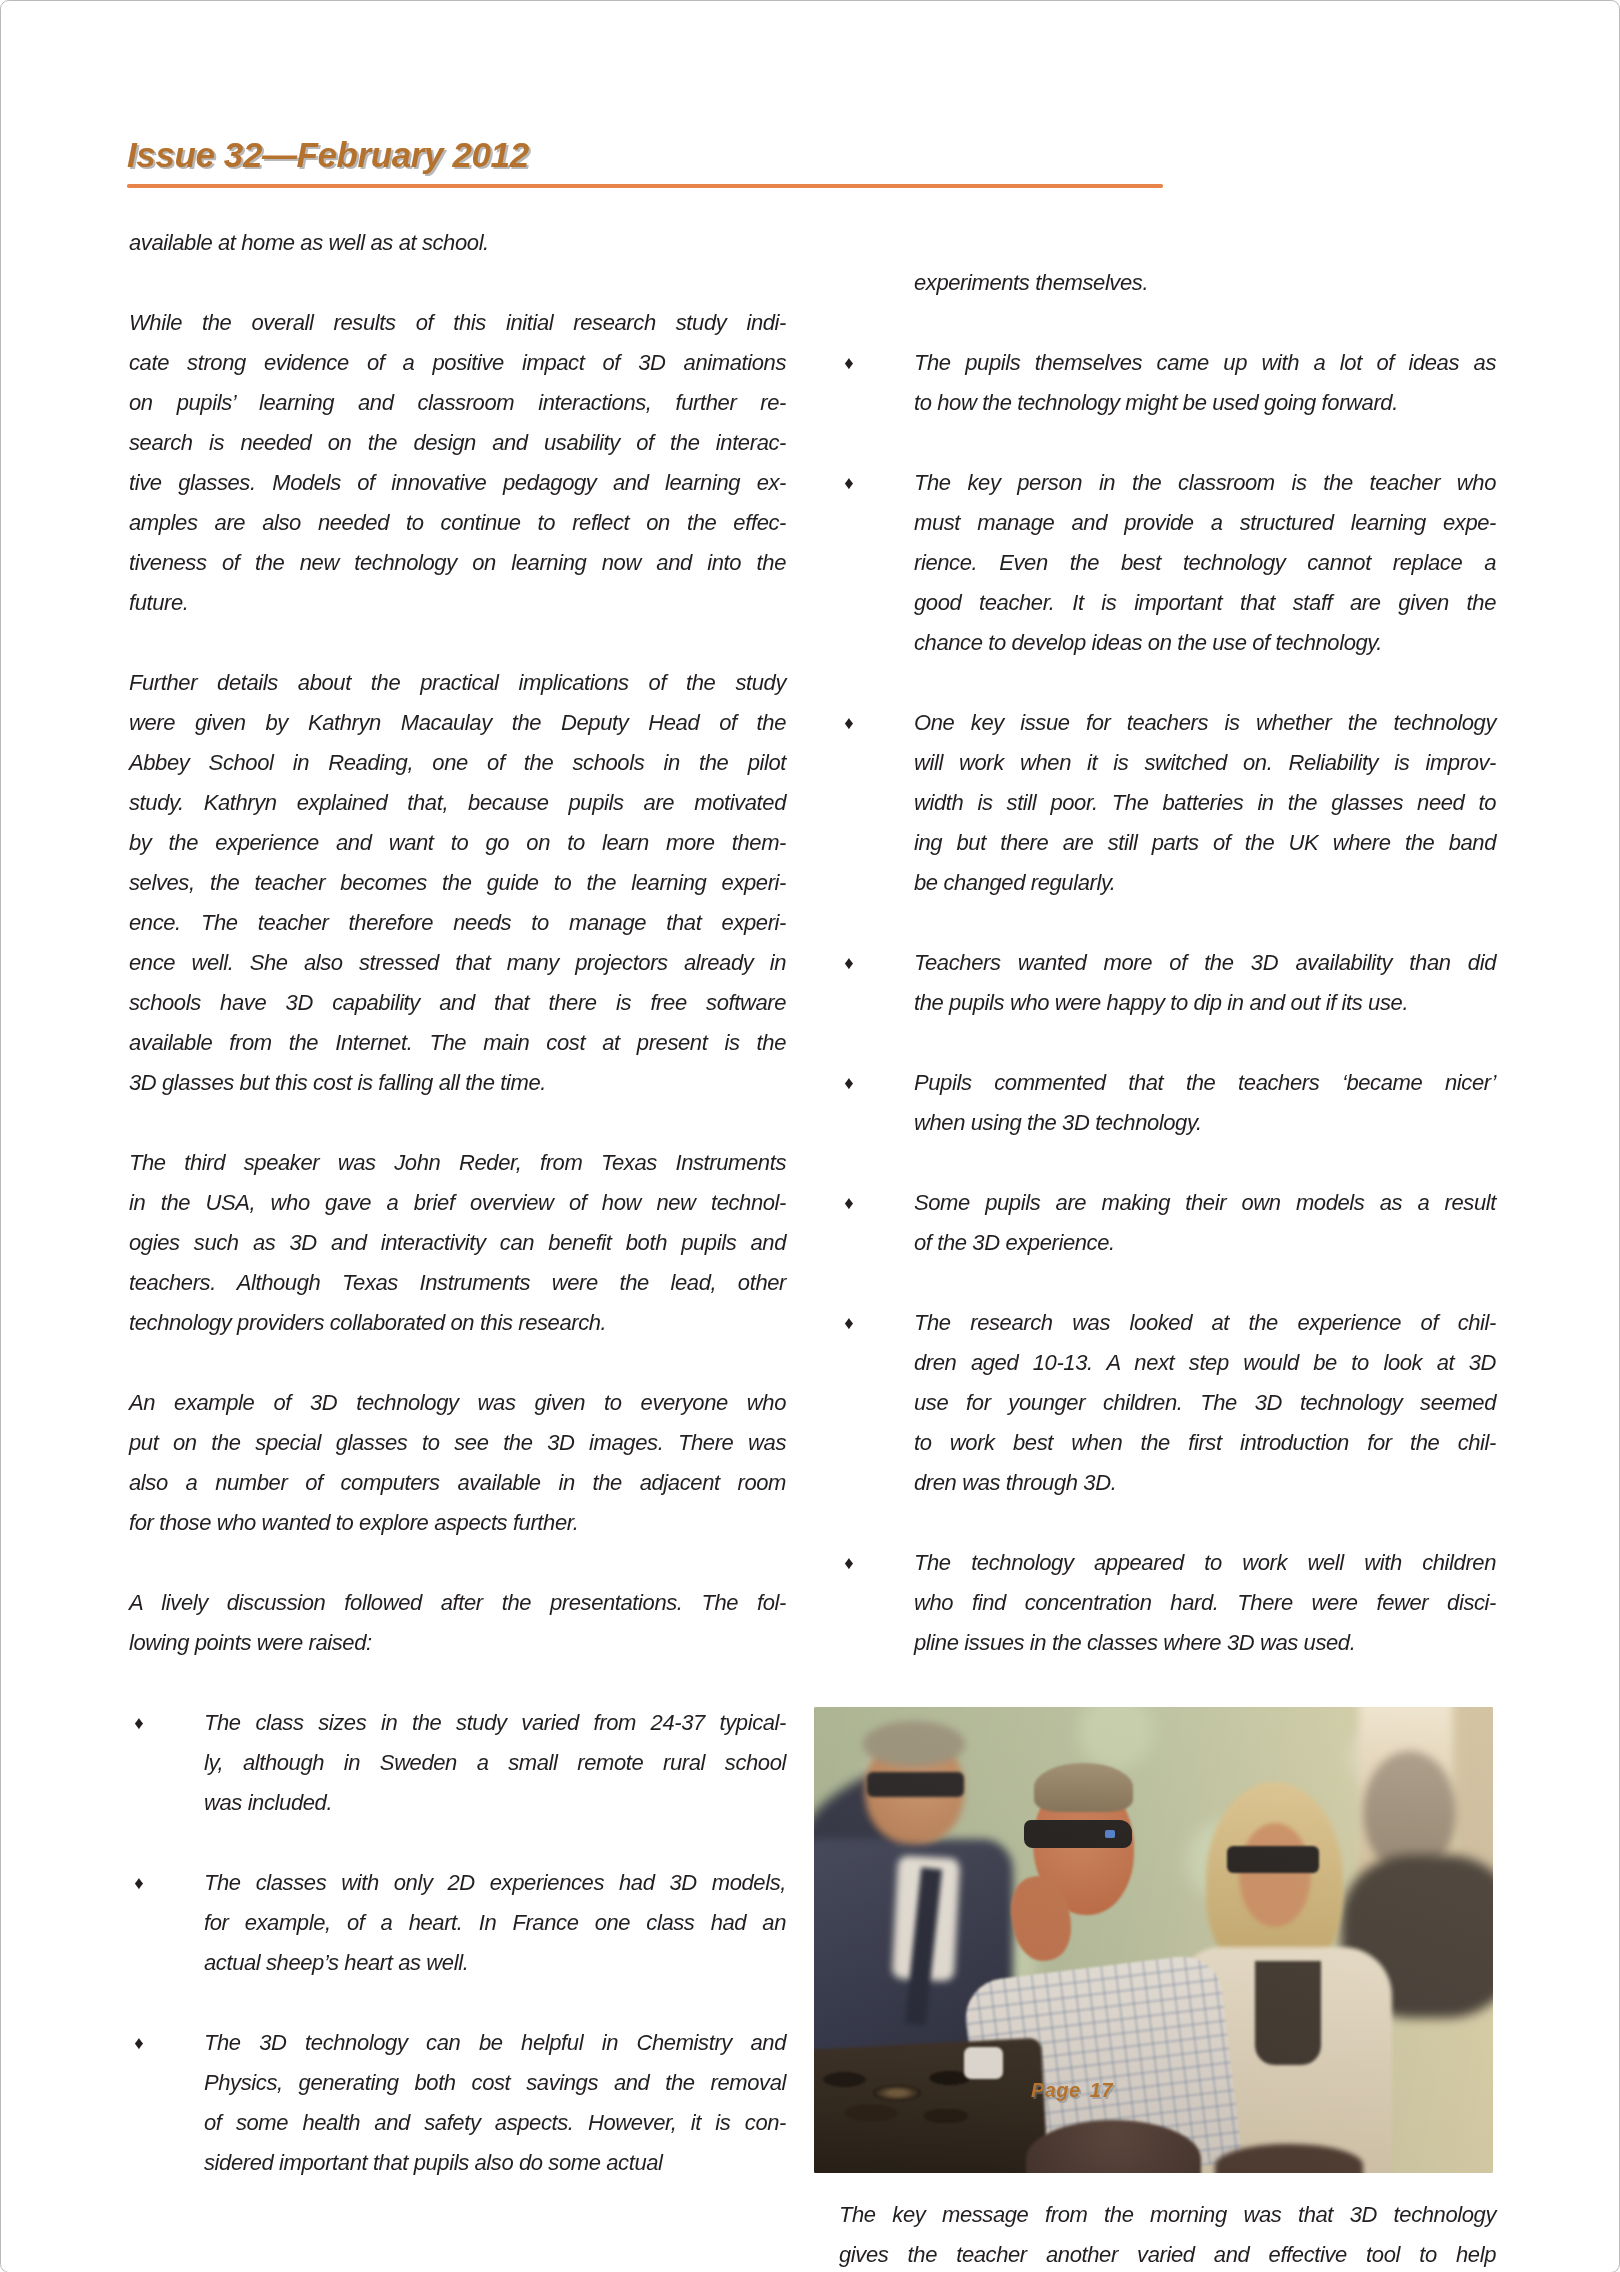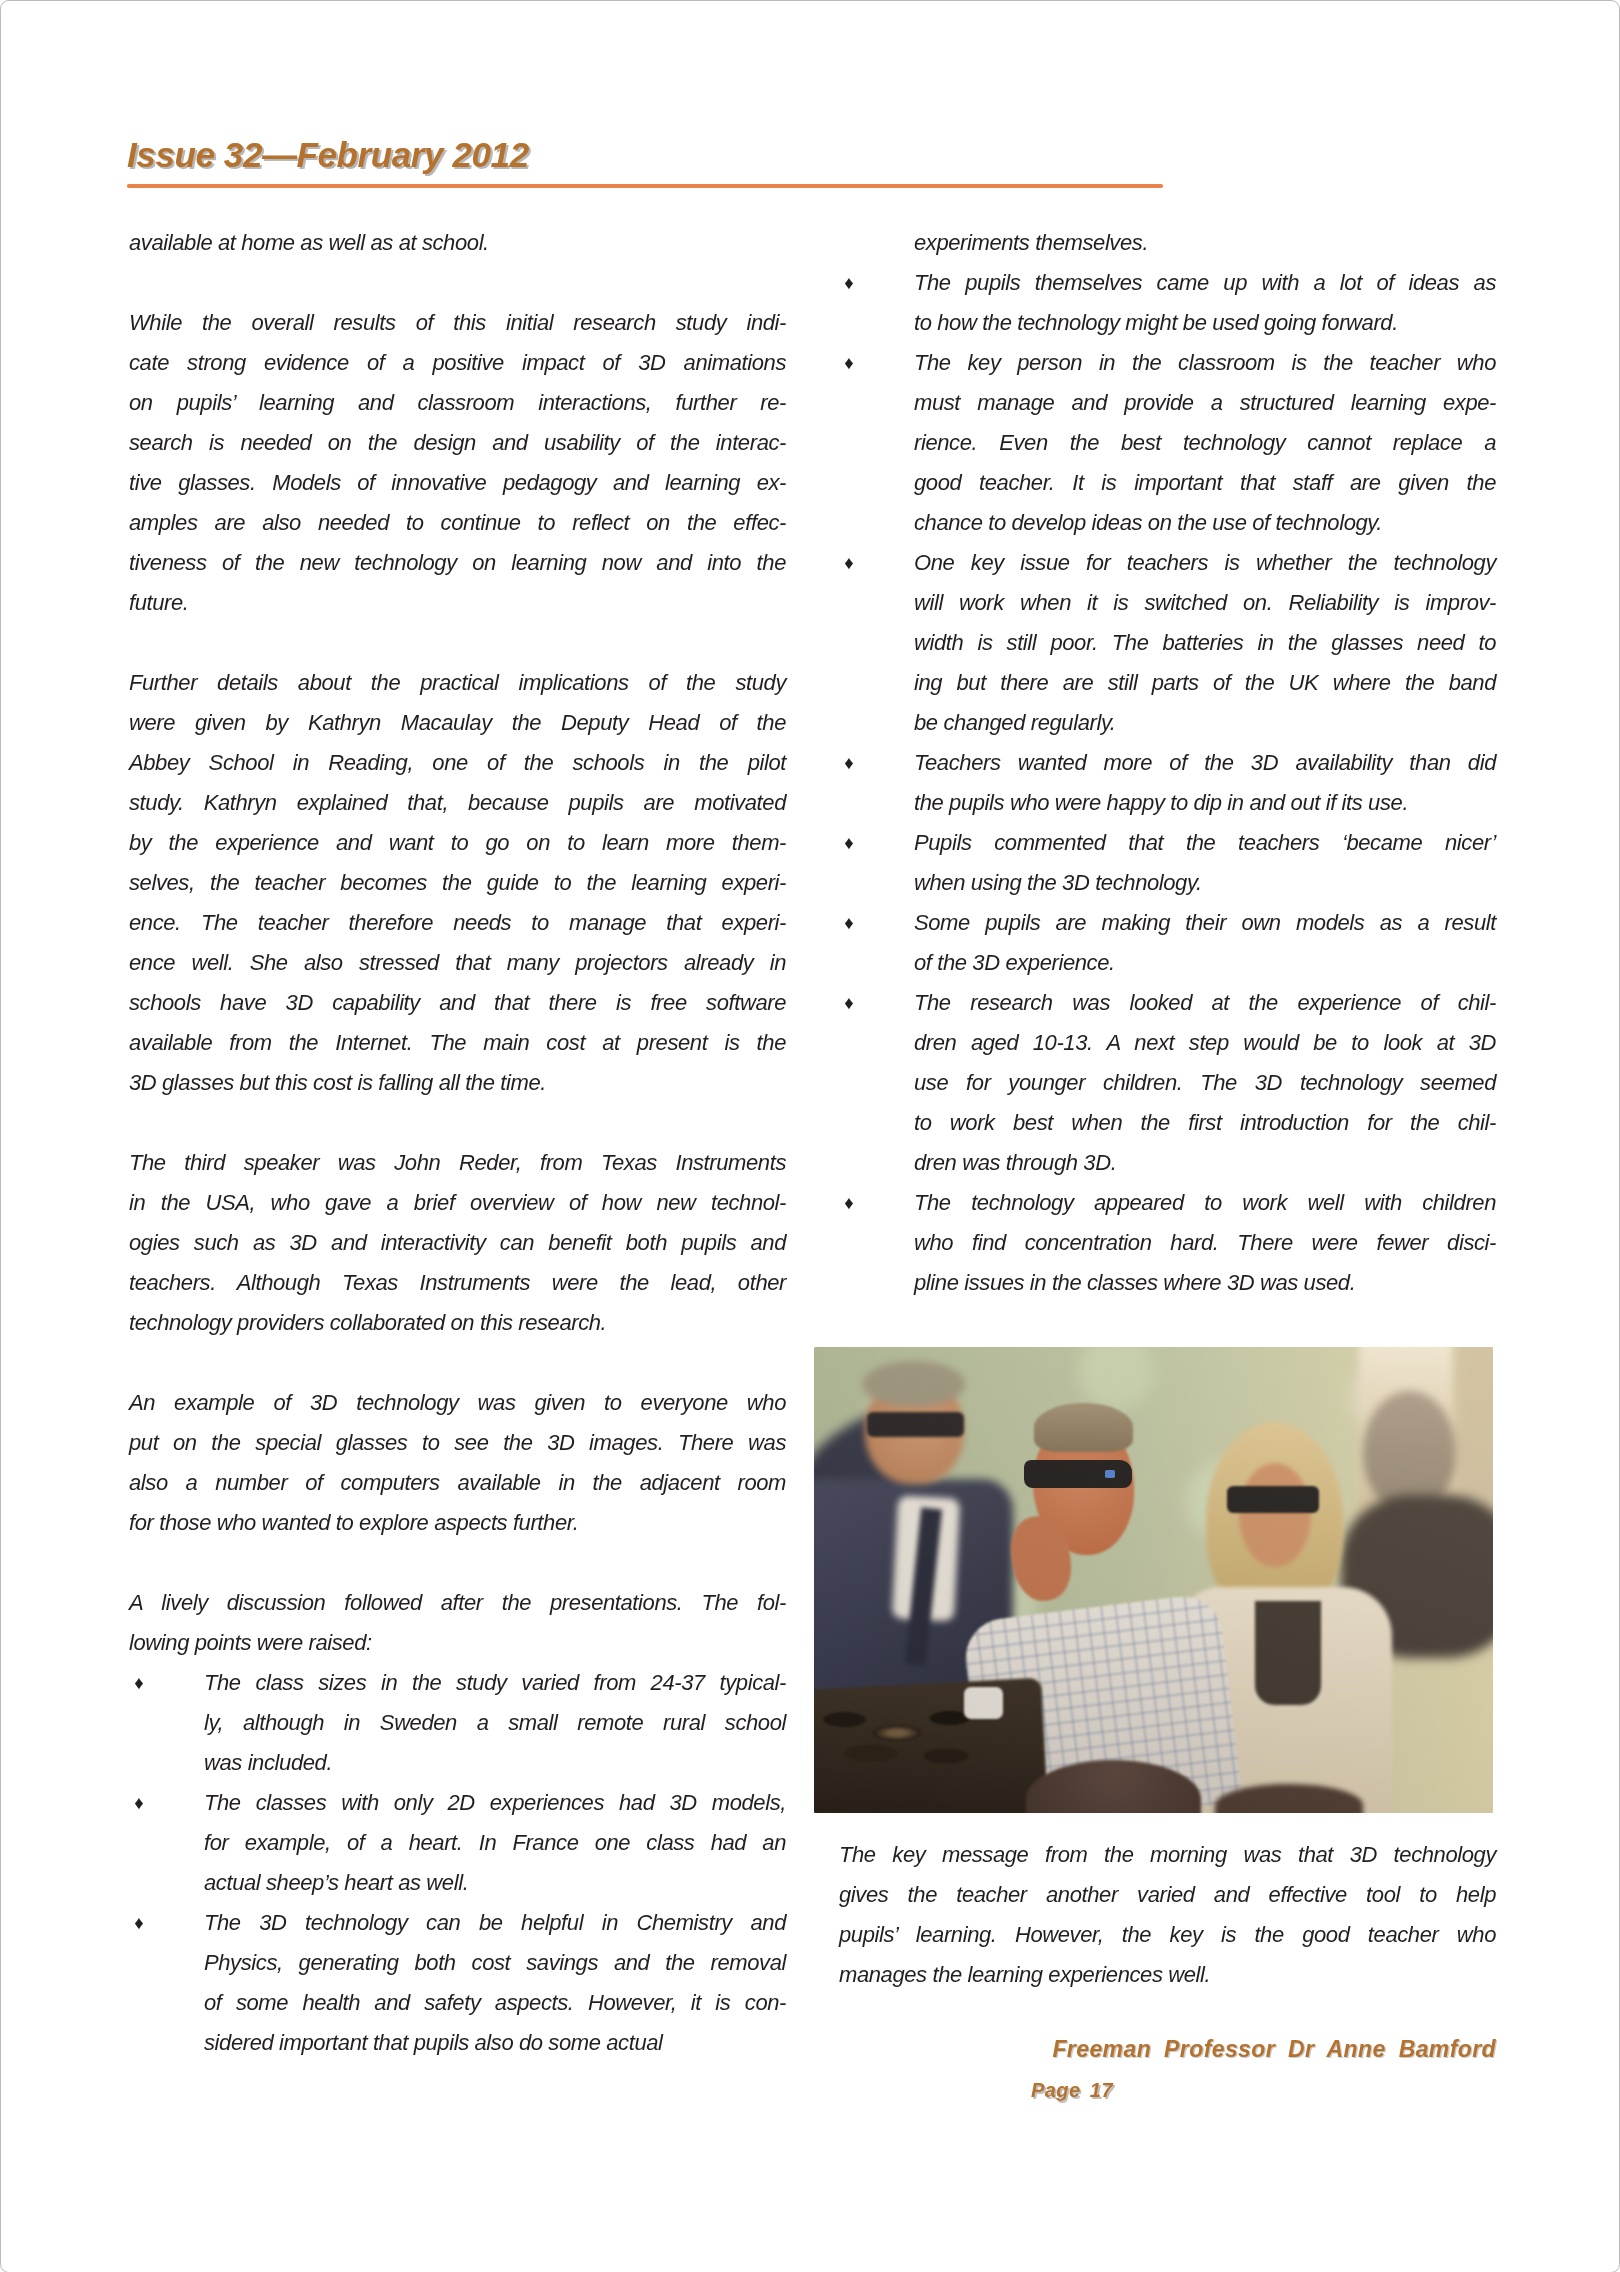--- a/index.html
+++ b/index.html
@@ -27,21 +27,21 @@
   .hrule{
     position:absolute;left:126px;top:183px;width:1036px;height:3.5px;
     background:var(--rule);border-radius:1.8px;
   }
   
   .col{position:absolute;top:222px;width:657px;font-size:22px;letter-spacing:-0.4px;line-height:40px;}
   #leftCol{left:128px;}
   #rightCol{left:838px;}
   .blk{position:relative;margin-bottom:40px;}
   .blk.tight,.blk.bullet,.blk.indent{margin-bottom:0;}
-  .blk.bullet,.blk.indent{padding-left:75px;}
+  .blk.bullet,.blk.indent{padding-left:75px;margin-top:40px;}
   .bmark{
     position:absolute;left:5.3px;top:0;height:40px;line-height:40px;
     font-size:18.5px;color:var(--ink);
   }
   .line{
     height:40px;line-height:40px;white-space:nowrap;
     text-align:justify;text-align-last:justify;
   }
   .line.last{text-align-last:left;}
   

